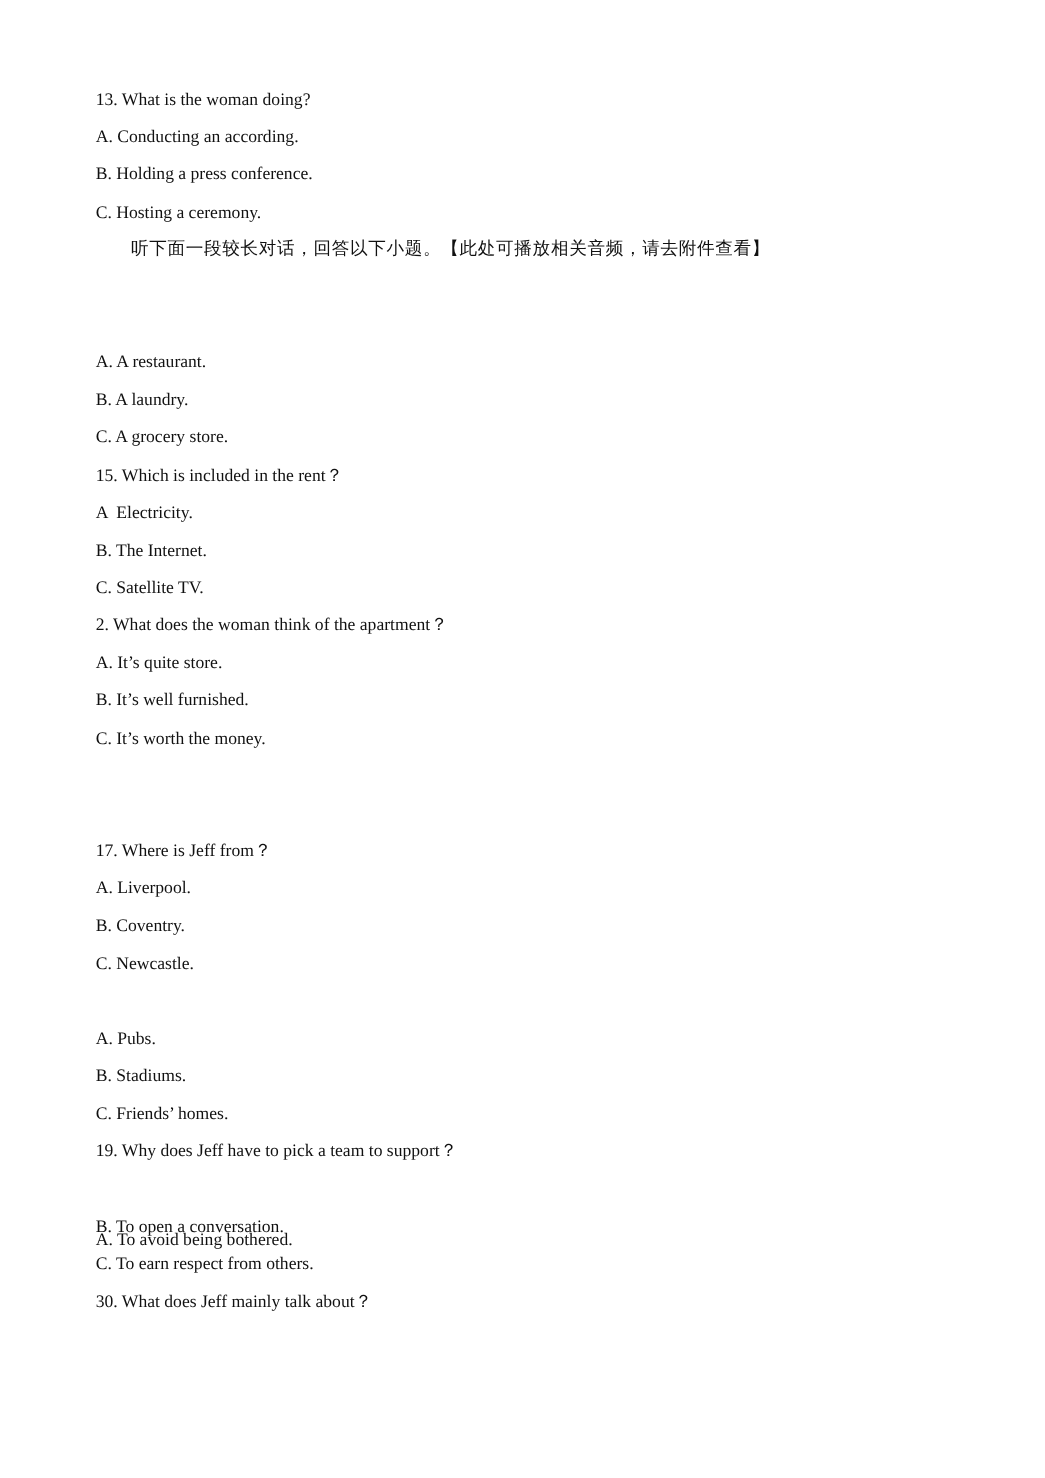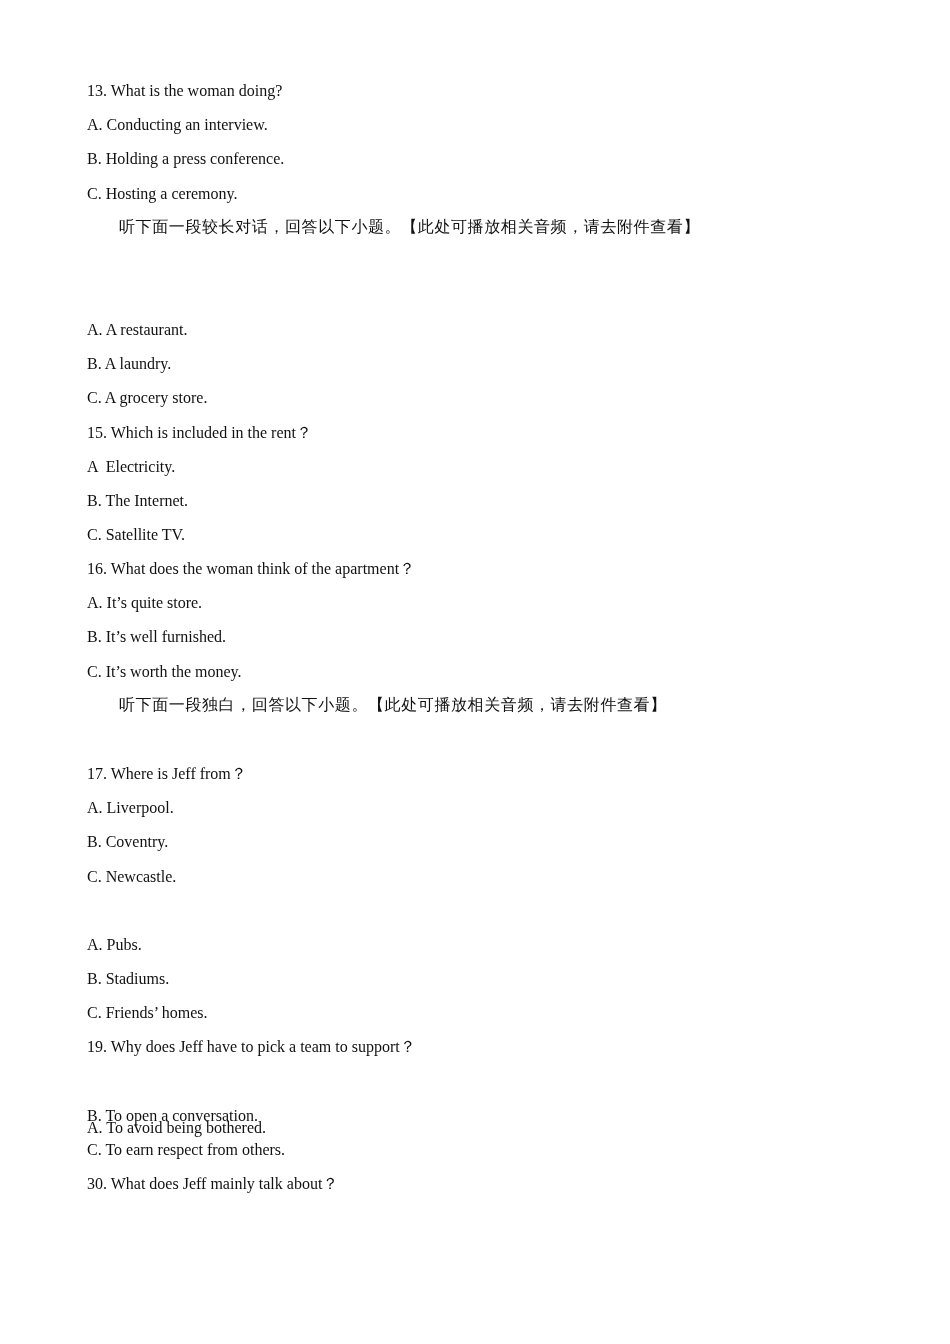--- a/index.html
+++ b/index.html
@@ -10,37 +10,36 @@
     font-family: "Liberation Serif", "DejaVu Serif", serif;
     font-size: 16px; color: #111111; white-space: pre; line-height: 20px;
   }
   .cn { letter-spacing: 0.6px; padding-left: 32px; }
 </style>
 </head>
 <body>
 
 <div class="page">
   <div class="line" style="top:81px">13. What is the woman doing?</div>
-  <div class="line" style="top:115px">A. Conducting an interview.</div>
+  <div class="line" style="top:115px">A. Conducting an according.</div>
   <div class="line" style="top:149px">B. Holding a press conference.</div>
   <div class="line" style="top:184px">C. Hosting a ceremony.</div>
   <div class="line cn" style="top:217px">听下面一段较长对话，回答以下小题。【此处可播放相关音频，请去附件查看】</div>
 
   <div class="line" style="top:320px">A. A restaurant.</div>
   <div class="line" style="top:354px">B. A laundry.</div>
   <div class="line" style="top:388px">C. A grocery store.</div>
   <div class="line" style="top:423px">15. Which is included in the rent？</div>
   <div class="line" style="top:457px">A  Electricity.</div>
   <div class="line" style="top:491px">B. The Internet.</div>
   <div class="line" style="top:525px">C. Satellite TV.</div>
-  <div class="line" style="top:559px">16. What does the woman think of the apartment？</div>
+  <div class="line" style="top:559px">2. What does the woman think of the apartment？</div>
   <div class="line" style="top:593px">A. It’s quite store.</div>
   <div class="line" style="top:627px">B. It’s well furnished.</div>
   <div class="line" style="top:662px">C. It’s worth the money.</div>
-  <div class="line cn" style="top:695px">听下面一段独白，回答以下小题。【此处可播放相关音频，请去附件查看】</div>
 
   <div class="line" style="top:764px">17. Where is Jeff from？</div>
   <div class="line" style="top:798px">A. Liverpool.</div>
   <div class="line" style="top:832px">B. Coventry.</div>
   <div class="line" style="top:867px">C. Newcastle.</div>
   <div class="line" style="top:935px">A. Pubs.</div>
   <div class="line" style="top:969px">B. Stadiums.</div>
   <div class="line" style="top:1003px">C. Friends’ homes.</div>
   <div class="line" style="top:1037px">19. Why does Jeff have to pick a team to support？</div>
   <div class="line" style="top:1118px">A. To avoid being bothered.</div>

